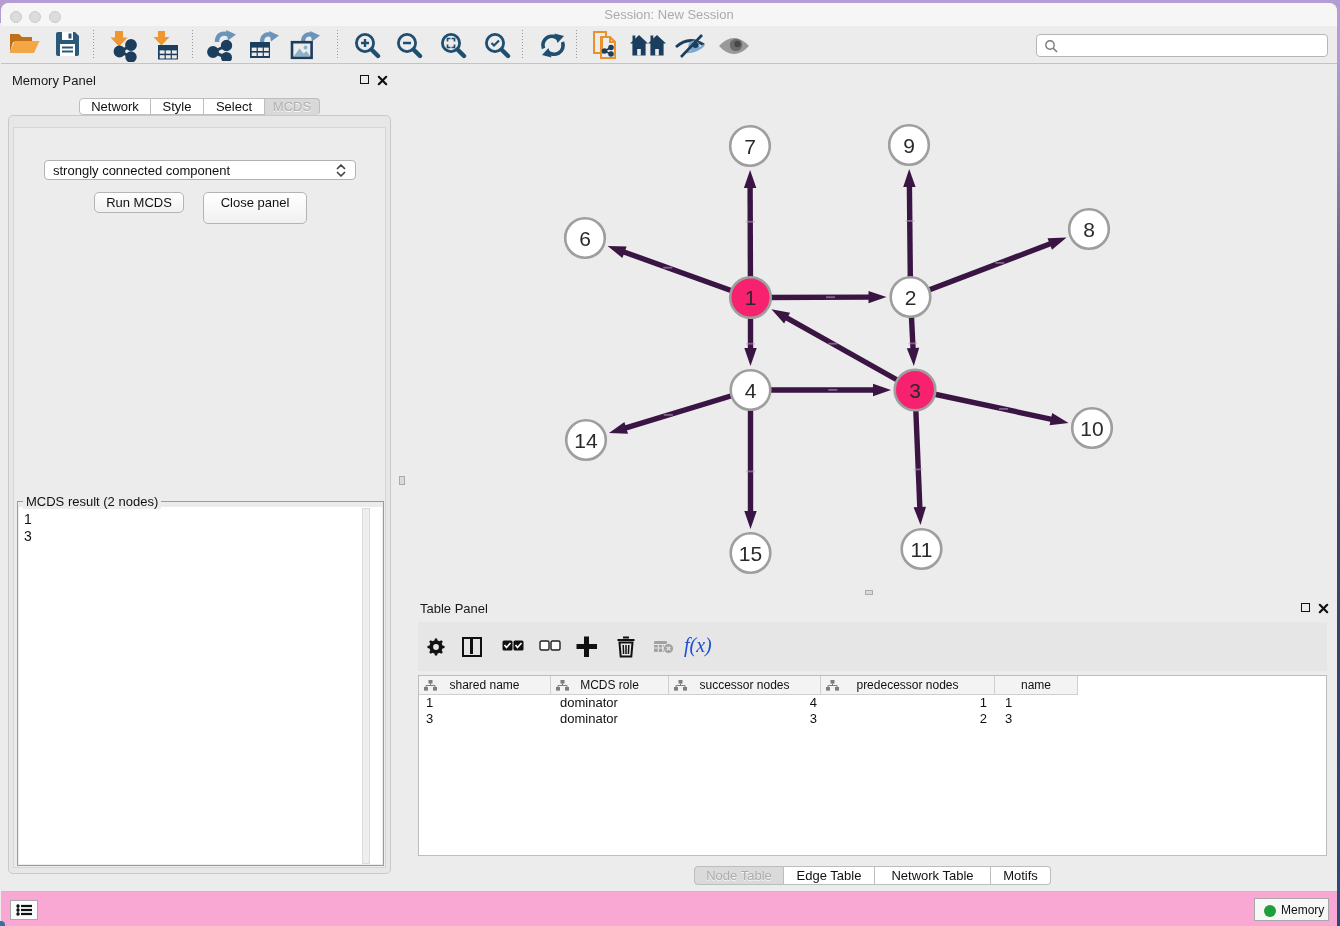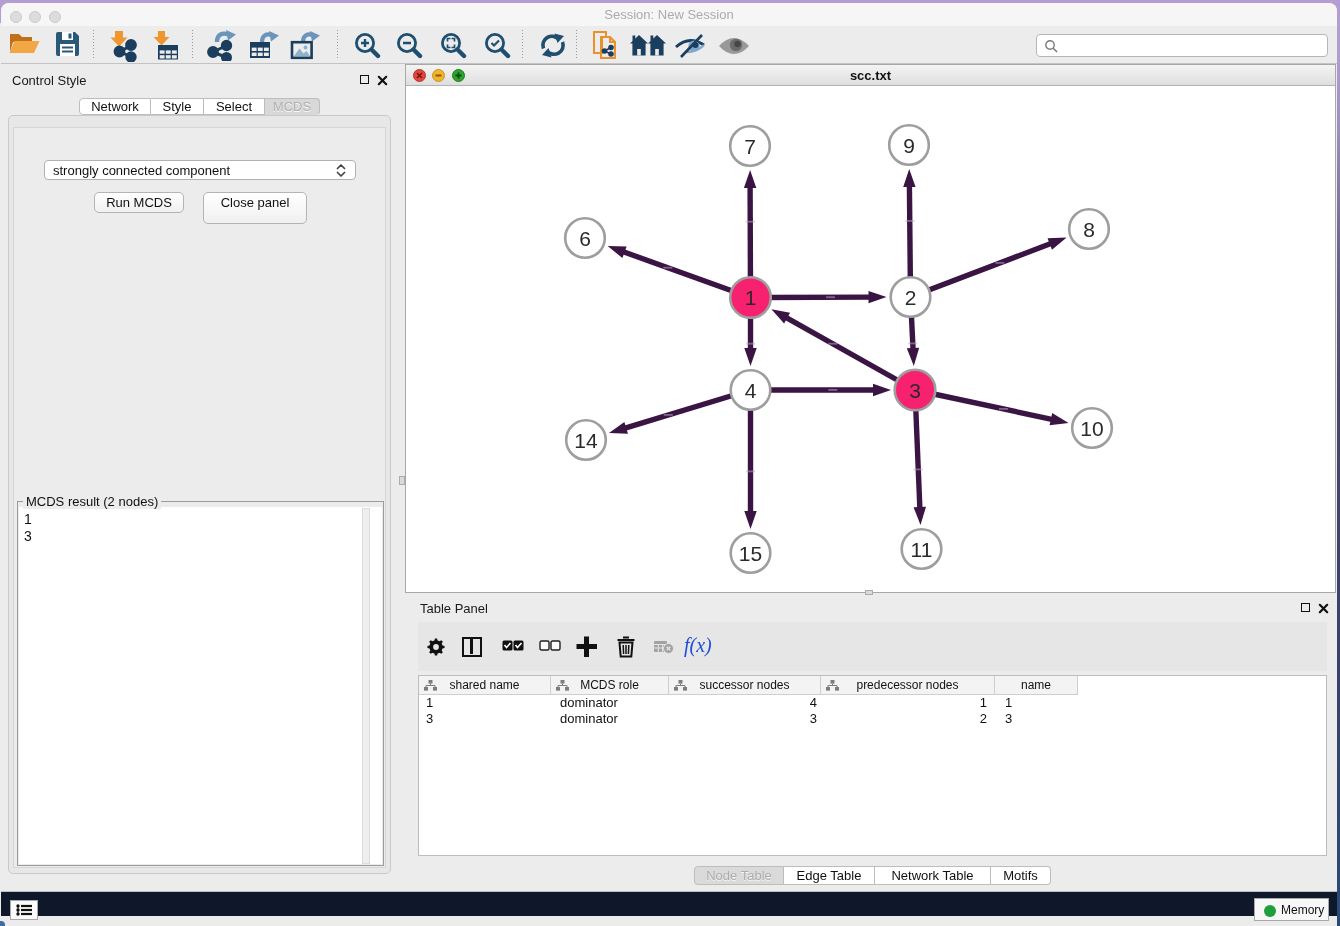--- a/index.html
+++ b/index.html
@@ -37,22 +37,22 @@
 .lamp { position:absolute; top:4px; width:13px; height:13px; border-radius:50%; }
 
 .tpanel { position:absolute; left:396px; top:594px; width:941px; height:294px; background:#ececec; }
 .btab { position:absolute; top:269px; height:19px; font-size:13px; color:#111;
   background:#fff; border:1px solid #bdbdbd; text-align:center; line-height:18px; }
 .hcell { position:absolute; top:0; height:19px; background:#f3f3f3;
   border-right:1px solid #cfcfcf; border-bottom:1px solid #cfcfcf;
   font-size:12px; color:#111; text-align:center; line-height:18px; }
 .hico { position:absolute; left:5px; top:4px; }
 
-.sbar { position:absolute; left:0; top:888px; width:1336px; height:25px;
-  background:#0f172a; border-top:1px solid #c0c0c0; }
+.sbar { position:absolute; left:0; top:888px; width:1336px; height:35px;
+  background:#f9a8d4; border-top:1px solid #c0c0c0; }
 </style>
 </head>
 <body>
 <div class="win">
   <div class="titlebar">
     <div class="tl" style="left:9px"></div>
     <div class="tl" style="left:28px"></div>
     <div class="tl" style="left:48px"></div>
     <div class="title">Session: New Session</div>
   </div>
@@ -185,21 +185,21 @@
       <circle cx="19.5" cy="8" r="3.2" fill="#474747"></circle>
     </svg>
     <div class="search">
       <svg style="position:absolute;left:7px;top:3.5px" width="15" height="15" viewBox="0 0 15 15">
         <circle cx="6" cy="6" r="4.2" fill="none" stroke="#7a7a7a" stroke-width="1.4"></circle>
         <path d="M9.2 9.2 L13 13" stroke="#7a7a7a" stroke-width="1.6"></path>
       </svg>
     </div>
   </div>
   <div class="cpanel" id="cpanel">
-    <div class="phead" style="position:absolute;left:11px;top:9px">Control Style</div>
+    <div class="phead" style="position:absolute;left:11px;top:9px">Memory Panel</div>
     <div style="position:absolute;left:359px;top:11px;width:9px;height:9px;border:1.6px solid #111"></div>
     <svg style="position:absolute;left:376px;top:11px" width="11" height="11" viewBox="0 0 11 11">
       <path d="M1.8 1.8 L9.2 9.2 M9.2 1.8 L1.8 9.2" stroke="#111" stroke-width="2.2" stroke-linecap="round"></path>
     </svg>
     <div style="position:absolute;left:7px;top:51px;width:383px;height:759px;background:#e7e7e7;border:1px solid #c9c9c9;border-radius:5px"></div>
     <div style="position:absolute;left:12px;top:63px;width:373px;height:741px;background:#ececec;border:1px solid #d6d6d6"></div>
     <div class="tab" style="left:78px;width:72px;border-radius:4px 0 0 4px">Network</div>
     <div class="tab" style="left:150px;width:53px;border-left:none">Style</div>
     <div class="tab" style="left:203px;width:61px;border-left:none">Select</div>
     <div class="tab" style="left:264px;width:55px;border-left:none;border-radius:0 4px 4px 0;background:#d8d8d8;border-bottom-color:#d8d8d8;color:#b0b0b0;text-shadow:0 1px 0 #fafafa">MCDS</div>
@@ -208,40 +208,20 @@
         <path d="M1.5 4.5 L5 1 L8.5 4.5 M1.5 8.5 L5 12 L8.5 8.5" stroke="#444" stroke-width="1.7" fill="none" stroke-linecap="round" stroke-linejoin="round"></path>
       </svg>
     </div>
     <div class="btn" style="left:93px;top:128px;width:90px;height:21px;line-height:19px">Run MCDS</div>
     <div class="btn" style="left:202px;top:128px;width:104px;height:32px;line-height:19px">Close panel</div>
     <div style="position:absolute;left:16px;top:437px;width:367px;height:365px;border:1px solid #9b9b9b"></div>
     <div style="position:absolute;left:18px;top:443px;width:363px;height:357px;background:#fff"></div>
     <div style="position:absolute;left:22px;top:430px;font-size:13px;color:#111;background:#ececec;padding:0 3px">MCDS result (2 nodes)</div>
     <div style="position:absolute;left:361px;top:444px;width:8px;height:356px;background:#eeeeee;border:1px solid #dcdcdc"></div>
     <div style="position:absolute;left:23px;top:447px;font-size:14px;color:#111;line-height:17px">1<br>3</div>
-  </div>
-  <div class="nwin" id="nwin">
-    <div class="nhead">
-      <div class="lamp" style="left:6.5px;background:#e2453c;border:1px solid #b5362e">
-        <svg width="11" height="11" viewBox="0 0 11 11" style="position:absolute;left:0;top:0">
-          <path d="M3 3 L8 8 M8 3 L3 8" stroke="#7a1410" stroke-width="1.6"></path>
-          </svg>
-      </div>
-      <div class="lamp" style="left:26px;background:#f0b42d;border:1px solid #cc9320">
-        <svg width="11" height="11" viewBox="0 0 11 11" style="position:absolute;left:0;top:0">
-          <path d="M2.5 5.5 H8.5" stroke="#8a5d00" stroke-width="1.8"></path>
-          </svg>
-      </div>
-      <div class="lamp" style="left:45.5px;background:#2da32d;border:1px solid #1f7d22">
-        <svg width="11" height="11" viewBox="0 0 11 11" style="position:absolute;left:0;top:0">
-          <path d="M2.5 5.5 H8.5 M5.5 2.5 V8.5" stroke="#0b4d0e" stroke-width="1.8"></path>
-          </svg>
-      </div>
-      <div style="position:absolute;left:0;top:3px;width:100%;text-align:center;font-size:13px;font-weight:600;color:#111">scc.txt</div>
-    </div>
   </div>
   <svg id="graph" style="position:absolute;left:405px;top:82px" width="929" height="508" viewBox="0 0 929 508">
     <g stroke="#3a1543" stroke-width="5.4" fill="#3a1543">
       <line x1="344.5" y1="212.5" x2="344.1" y2="101.0"></line>
       <line x1="344.5" y1="212.5" x2="216.6" y2="166.5"></line>
       <line x1="344.5" y1="212.5" x2="464.5" y2="212.1"></line>
       <line x1="344.5" y1="212.5" x2="344.5" y2="265.0"></line>
       <line x1="504.5" y1="212.0" x2="503.4" y2="100.0"></line>
       <line x1="504.5" y1="212.0" x2="645.6" y2="158.2"></line>
       <line x1="504.5" y1="212.0" x2="507.1" y2="265.0"></line>

